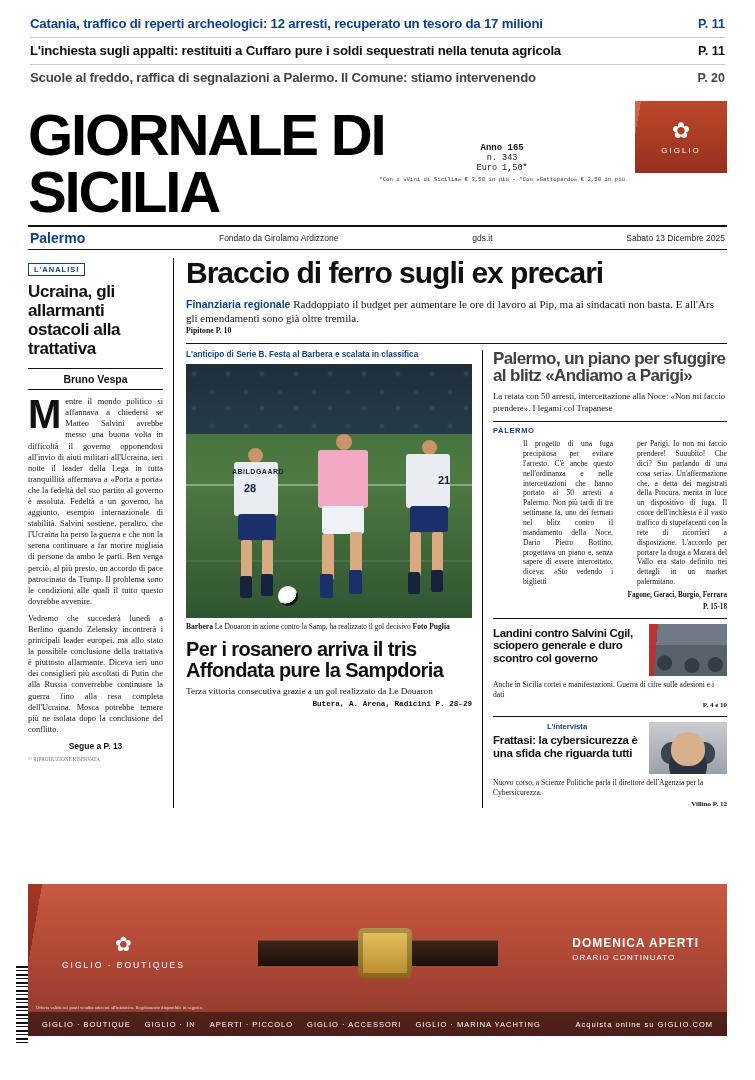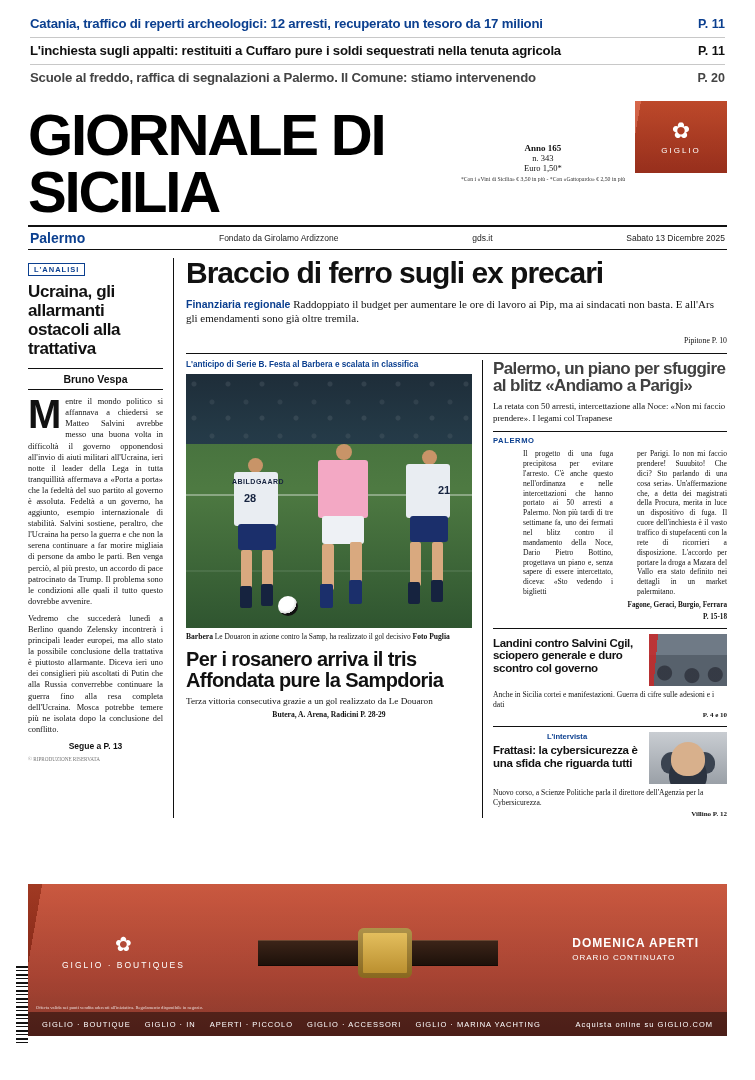--- a/index.html
+++ b/index.html
@@ -48,21 +48,21 @@
     letter-spacing:-2.2px;
     line-height:1;
     color:#000;
     padding-top:6px;
     transform:scaleX(1.02);
     transform-origin:left center;
   }
   .masthead-right { display:flex; align-items:flex-start; gap:10px; }
   .anno-block {
     text-align:center;
-    font-family:Liberation Serif, serif;
+    font-family:Liberation Mono, monospace;
     padding-top:42px;
   }
   .anno-block .anno { font-weight:bold; font-size:9px; }
   .anno-block .num { font-size:8.5px; }
   .anno-block .euro { font-size:8.5px; }
   .anno-note { font-size:5.7px; color:#333; margin-top:3px; white-space:nowrap; }
   .giglio-box {
     width:92px; height:72px;
     background:#c9452a;
     background-image:
@@ -128,21 +128,21 @@
   .repro { font-size:5.2px; color:#777; margin-top:5px; text-align:left; }
 
   
   .lead-head {
     font-family:"Liberation Sans", sans-serif;
     font-weight:bold; font-size:30px; line-height:1.02; letter-spacing:-1px;
     color:#111; margin:0 0 8px 0;
   }
   .lead-sub { font-size:11px; line-height:1.3; color:#111; }
   .lead-sub .lbl { color:#0b3f8f; font-family:"Liberation Sans", sans-serif; font-weight:bold; font-size:10.5px; }
-  .byline-r { text-align:right; font-size:7.8px; font-weight:normal; margin-top:10px; }
+  .byline-r { font-size:7.8px; font-weight:bold; margin-top:0; }
 
   .two-col { display:flex; margin-top:8px; border-top:1px solid #111; padding-top:6px; gap:10px; }
   .photo-col { width:286px; }
   .side-col { flex:1; border-left:1px solid #111; padding-left:10px; }
 
   .photo-kicker {
     font-family:"Liberation Sans", sans-serif; font-weight:bold;
     font-size:8.2px; color:#0b3f8f; margin-bottom:5px;
   }
   .photo {
@@ -176,21 +176,21 @@
 
   .caption {
     font-size:7.4px; line-height:1.25; margin-top:4px; color:#111;
   }
   .caption b { font-size:7.6px; }
   .photo-head {
     font-family:"Liberation Sans", sans-serif; font-weight:bold;
     font-size:20px; line-height:1.05; letter-spacing:-0.6px; margin-top:8px;
   }
   .photo-sub { font-size:9.2px; margin-top:5px; }
-  .photo-byline { text-align:center; font-size:7.6px; font-weight:bold; margin-top:4px; }
+  .photo-byline { text-align:right; font-size:7.6px; font-weight:bold; margin-top:4px;font-family:Liberation Mono, monospace; }
 
   
   .side-head {
     font-family:"Liberation Sans", sans-serif; font-weight:bold;
     font-size:17px; line-height:1.05; letter-spacing:-0.6px; color:#404040;
   }
   .side-sub { font-size:8.8px; line-height:1.3; margin-top:6px; }
   .section-rule { border-top:1px solid #111; margin:7px 0 4px 0; }
   .section-lbl {
     font-family:"Liberation Sans", sans-serif; font-weight:bold; font-size:7.6px;

